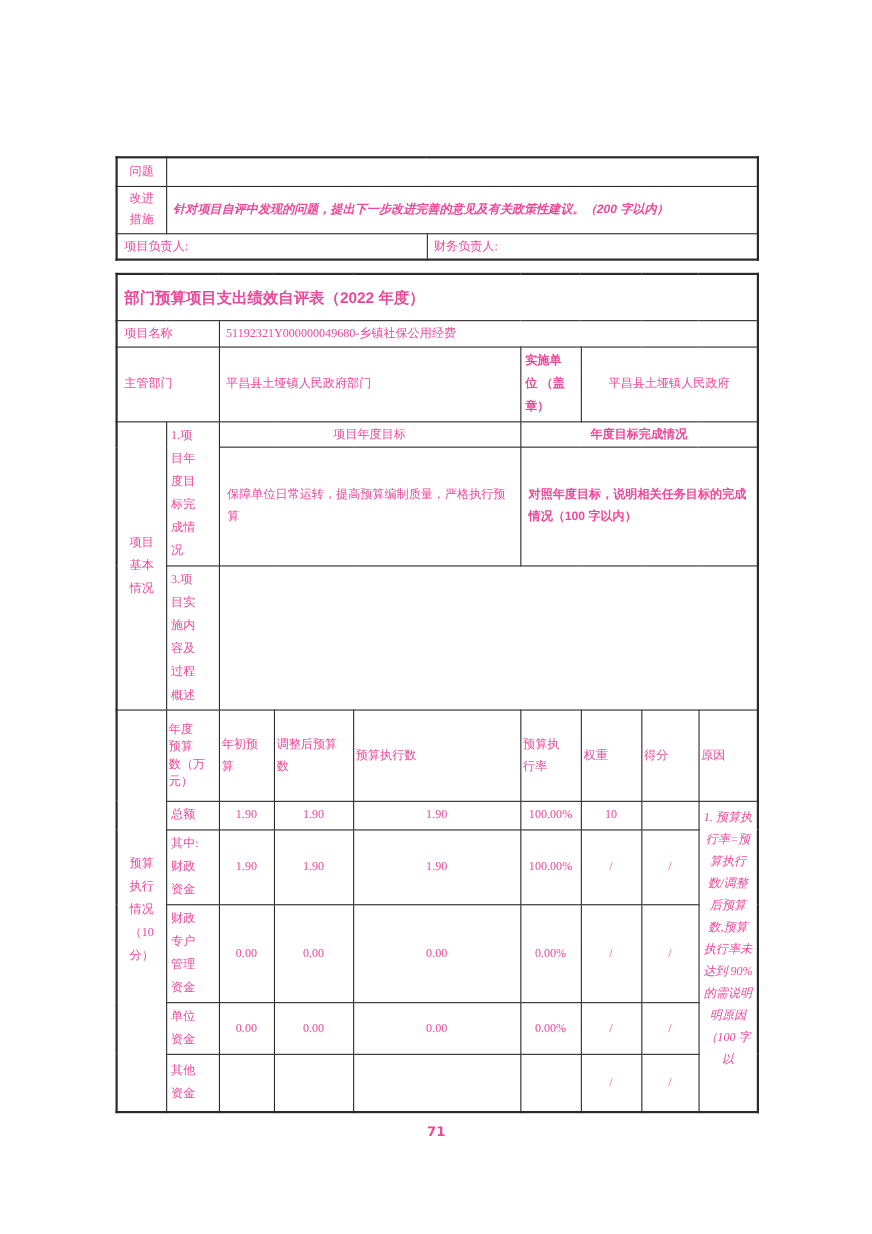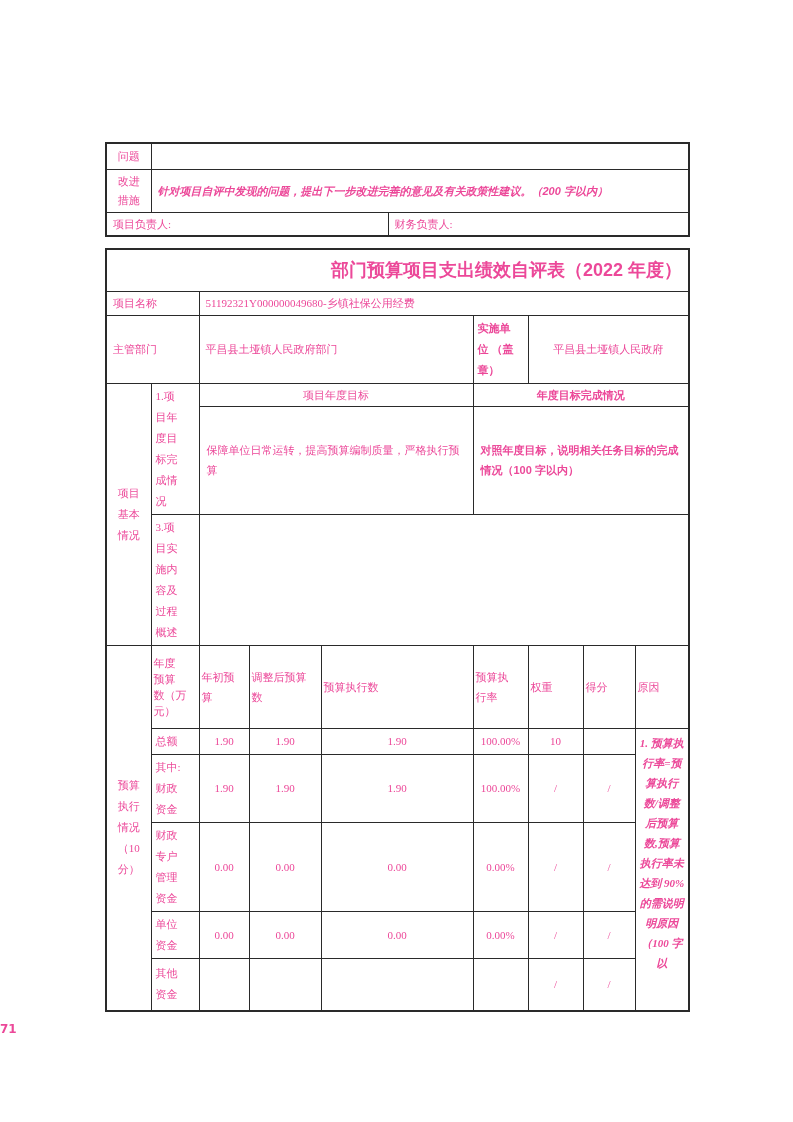--- a/index.html
+++ b/index.html
@@ -13,29 +13,29 @@
     border:1px solid #2a2a2a;font-size:11px;line-height:20px;
     vertical-align:middle;padding:1px 6px;overflow:hidden;word-break:break-all;
   }
   .t1{left:105px;top:142px;width:583px;}
   .t2{left:105px;top:248px;width:583px;}
   .center{text-align:center;}
   .stack{white-space:pre-line;line-height:21px;padding:2px 4px;}
   .stack-c{white-space:pre-line;line-height:21px;padding:2px 2px;text-align:center;}
   .hei{font-family:"Liberation Sans","DejaVu Sans",sans-serif;font-weight:bold;}
   .note-italic{font-family:"Liberation Sans","DejaVu Sans",sans-serif;font-weight:bold;font-style:italic;}
-  .reason{font-style:italic;vertical-align:top;line-height:20px;padding:4px 3px;text-align:center;white-space:pre-line;font-weight:bold;}
+  .reason{font-style:italic;vertical-align:top;line-height:20px;padding:4px 3px;text-align:center;white-space:pre-line;}
   .title-cell{
     font-family:"Liberation Sans","DejaVu Sans",sans-serif;font-weight:bold;
-    font-size:18px;text-align:right;line-height:24px;
+    font-size:14px;text-align:left;line-height:24px;
   }
   .hdr{line-height:16px;text-align:left;padding:1px 2px;white-space:pre-line;}
   .num{text-align:center;}
   .pageno{
-    position:absolute;top:1022px;left:0;width:100%;text-align:left;
+    position:absolute;top:1022px;left:0;width:100%;text-align:center;
     font-size:12px;font-weight:bold;font-family:"DejaVu Sans",sans-serif;
   }
   .goal-text{padding:2px 7px;}
 </style>
 </head>
 <body>
 
 <div class="page">
 
   <table class="t1">

